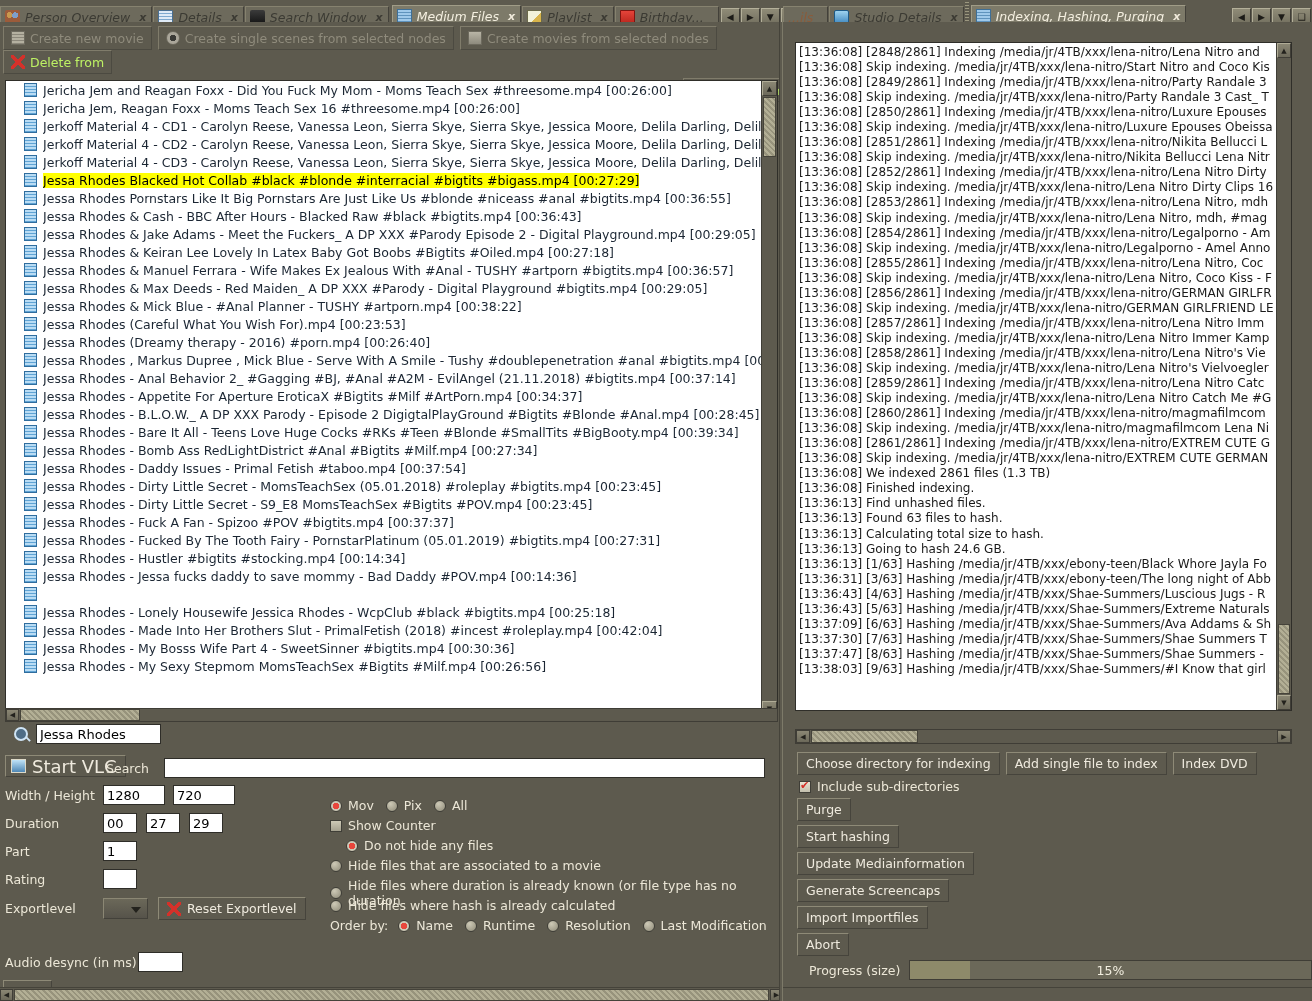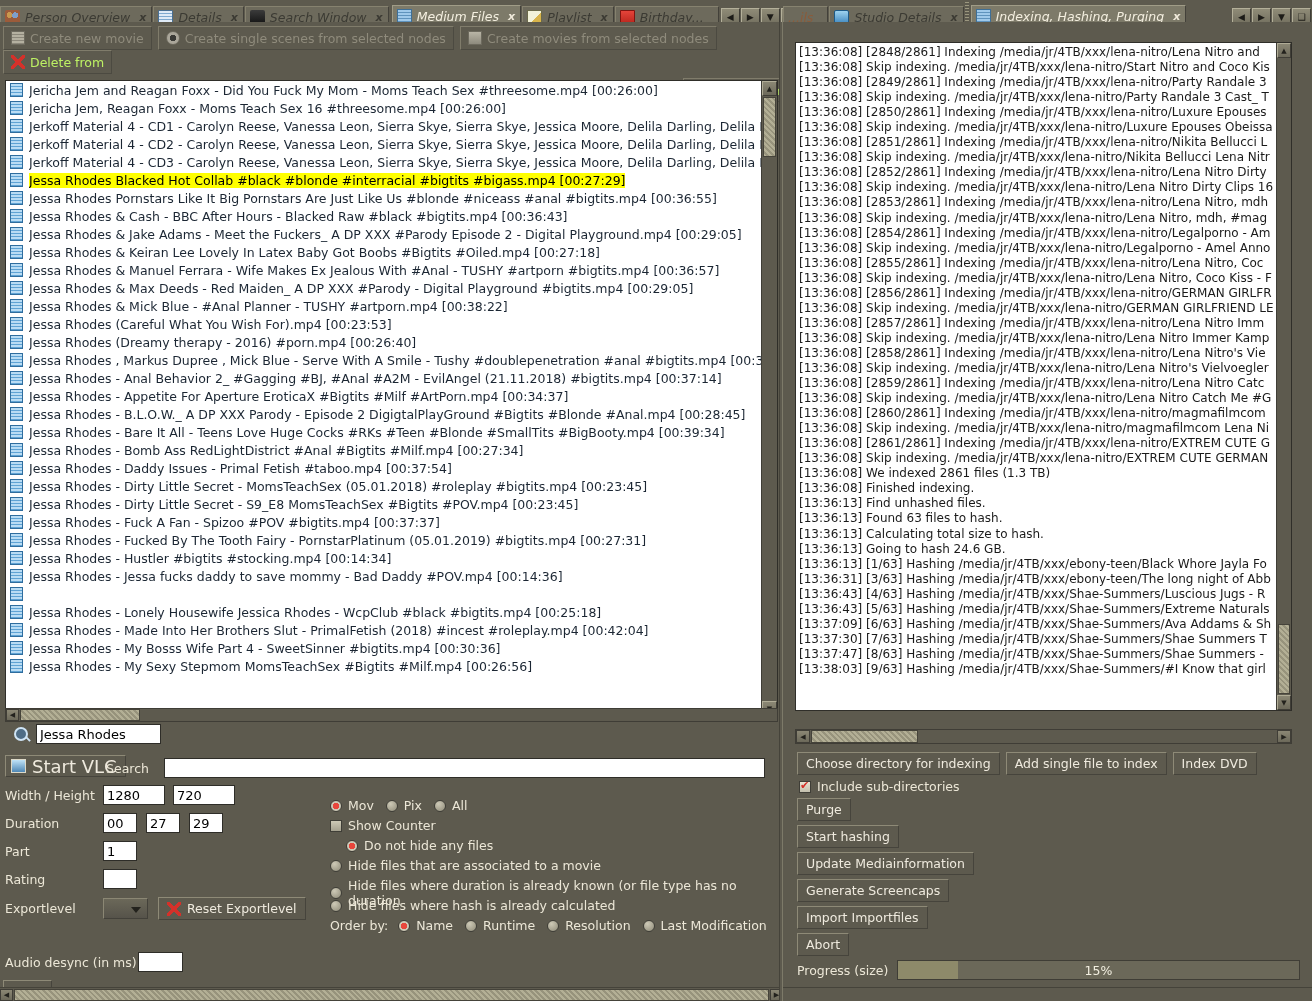--- a/index.html
+++ b/index.html
@@ -120,21 +120,21 @@
     position: absolute; left: 5px; top: 58px;
     width: 773px; height: 637px;
     background: #ffffff;
     border: 1px solid #2f2e29;
     overflow: hidden;
   }
   #listinner { position: absolute; inset: 0 16px 0 0; overflow: hidden; }
   .row {
     height: 18px; display: flex; align-items: center;
     white-space: nowrap; font-size: 12.5px;
-    color: #1b2633; padding-left: 2px;
+    color: #1b2633; padding-left: 16px;
   }
   .row .ricon {
     width: 13px; height: 14px; margin: 0 6px 0 2px; flex: 0 0 auto;
     background: repeating-linear-gradient(to bottom, #b9dcf4 0 2px, #5fa3d4 2px 3px);
     border: 1px solid #2f6d9e;
   }
   .row .rtext { overflow: hidden; }
   .row.selected .rtext { background: #ffff00; color: #000; }
 
   .vscroll {
@@ -718,21 +718,21 @@
     <div class="btn" style="position:absolute;left:14px;top:857px;">
       <span>Generate Screencaps</span>
     </div>
     <div class="btn" style="position:absolute;left:14px;top:884px;">
       <span>Import Importfiles</span>
     </div>
     <div class="btn" style="position:absolute;left:14px;top:911px;">
       <span>Abort</span>
     </div>
 
-    <div class="prow" style="left:14px;top:938px;width:503px;">
+    <div class="prow" style="left:26px;top:938px;width:503px;">
       <span class="plabel">Progress (size)</span>
       <div class="pbar" style="flex:1;">
         <div class="pfill" id="pfill-size" style="width: 15%;"></div>
         <div class="ptext">15%</div>
       </div>
     </div>
     <div class="prow" style="left:14px;top:965px;width:503px;">
       <span class="plabel">Progress (files)</span>
       <div class="pbar" style="flex:1;">
         <div class="pfill" id="pfill-files" style="width: 12%;"></div>

